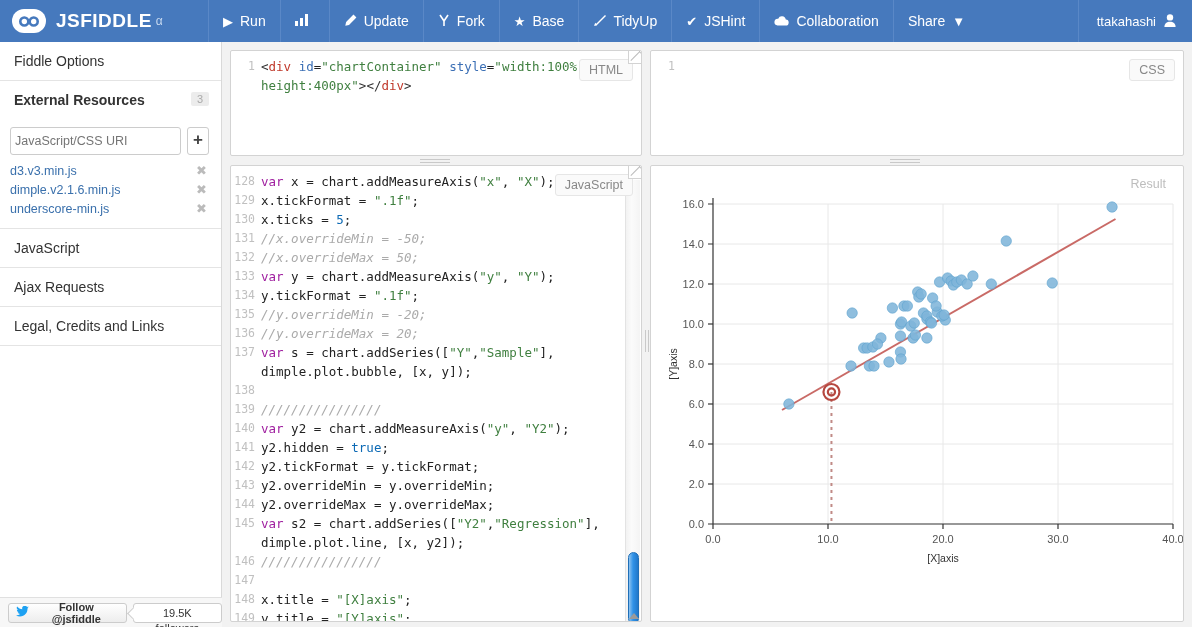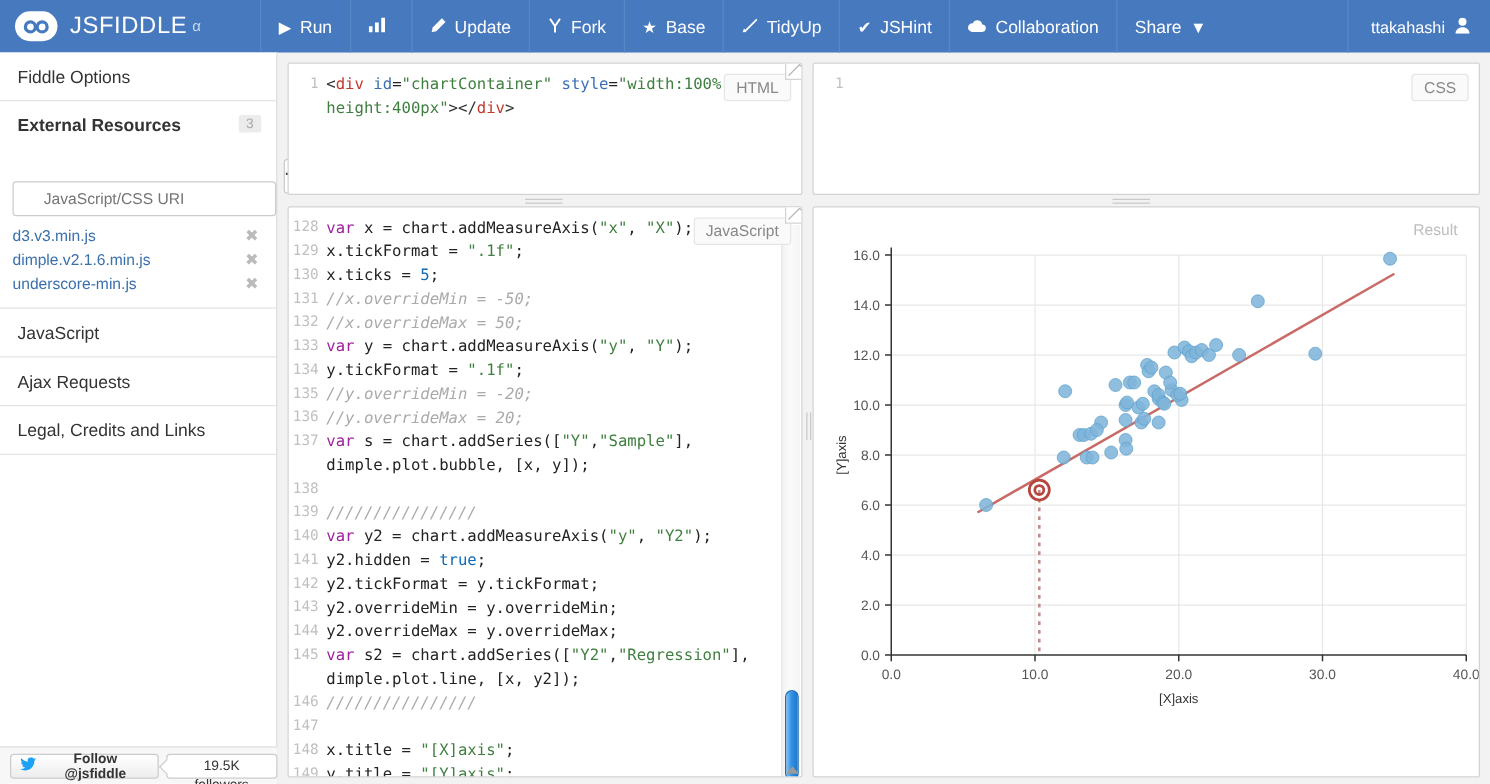--- a/index.html
+++ b/index.html
@@ -17,21 +17,21 @@
     background:#4679bd; display:flex; align-items:stretch;
   }
   .logo-box { width:208px; display:flex; align-items:center; padding-left:12px; }
   .logo-mark {
     width:34px; height:24px; border-radius:12px; background:#fff;
     display:flex; align-items:center; justify-content:center; margin-right:10px;
     position:relative;
   }
   .logo-mark svg { display:block; }
   .logo-text {
-    color:#fff; font-size:19px; letter-spacing:.5px; font-weight:400;
+    color:#fff; font-size:19px; letter-spacing:.5px; font-weight:700;
   }
   .logo-sub { color:#c6d8ef; font-size:12px; margin-left:4px; }
   .nav { display:flex; align-items:stretch; }
   .nav-item {
     display:flex; align-items:center; gap:7px;
     padding:0 14px; color:#fff; font-size:14px;
     border-left:1px solid #5a88c7; cursor:pointer; white-space:nowrap;
   }
   .nav-item:first-child { border-left:1px solid #5a88c7; }
   .nav-ico { font-size:13px; line-height:1; display:inline-block; }
@@ -53,21 +53,21 @@
   .side-row.bold { font-weight:bold; }
   .side-badge {
     position:absolute; right:12px; top:11px; background:#ececec;
     color:#aaa; font-size:11px; font-weight:normal;
     border-radius:2px; padding:1px 6px;
   }
   .res-input-row { display:flex; padding:8px 12px 6px 10px; gap:6px; }
   .res-input {
     flex:1; height:28px; border:1px solid #ccc; border-radius:3px;
     background:#fff; font-size:12.5px; color:#999;
-    padding:0 24px; font-family:"Liberation Sans", sans-serif;margin-top:18px;
+    padding:0 4px; font-family:"Liberation Sans", sans-serif;
   }
   .res-add {
     width:28px; height:28px; border:1px solid #ccc; border-radius:3px;
     background:#fff; color:#444; font-size:17px; line-height:24px;
     text-align:center; cursor:pointer; font-weight:bold;
   }
   .res-list { padding:0 12px 10px 10px; border-bottom:1px solid #e4e4e4; }
   .res-item {
     display:flex; align-items:center; justify-content:space-between;
     padding:2px 0; font-size:12.5px;

